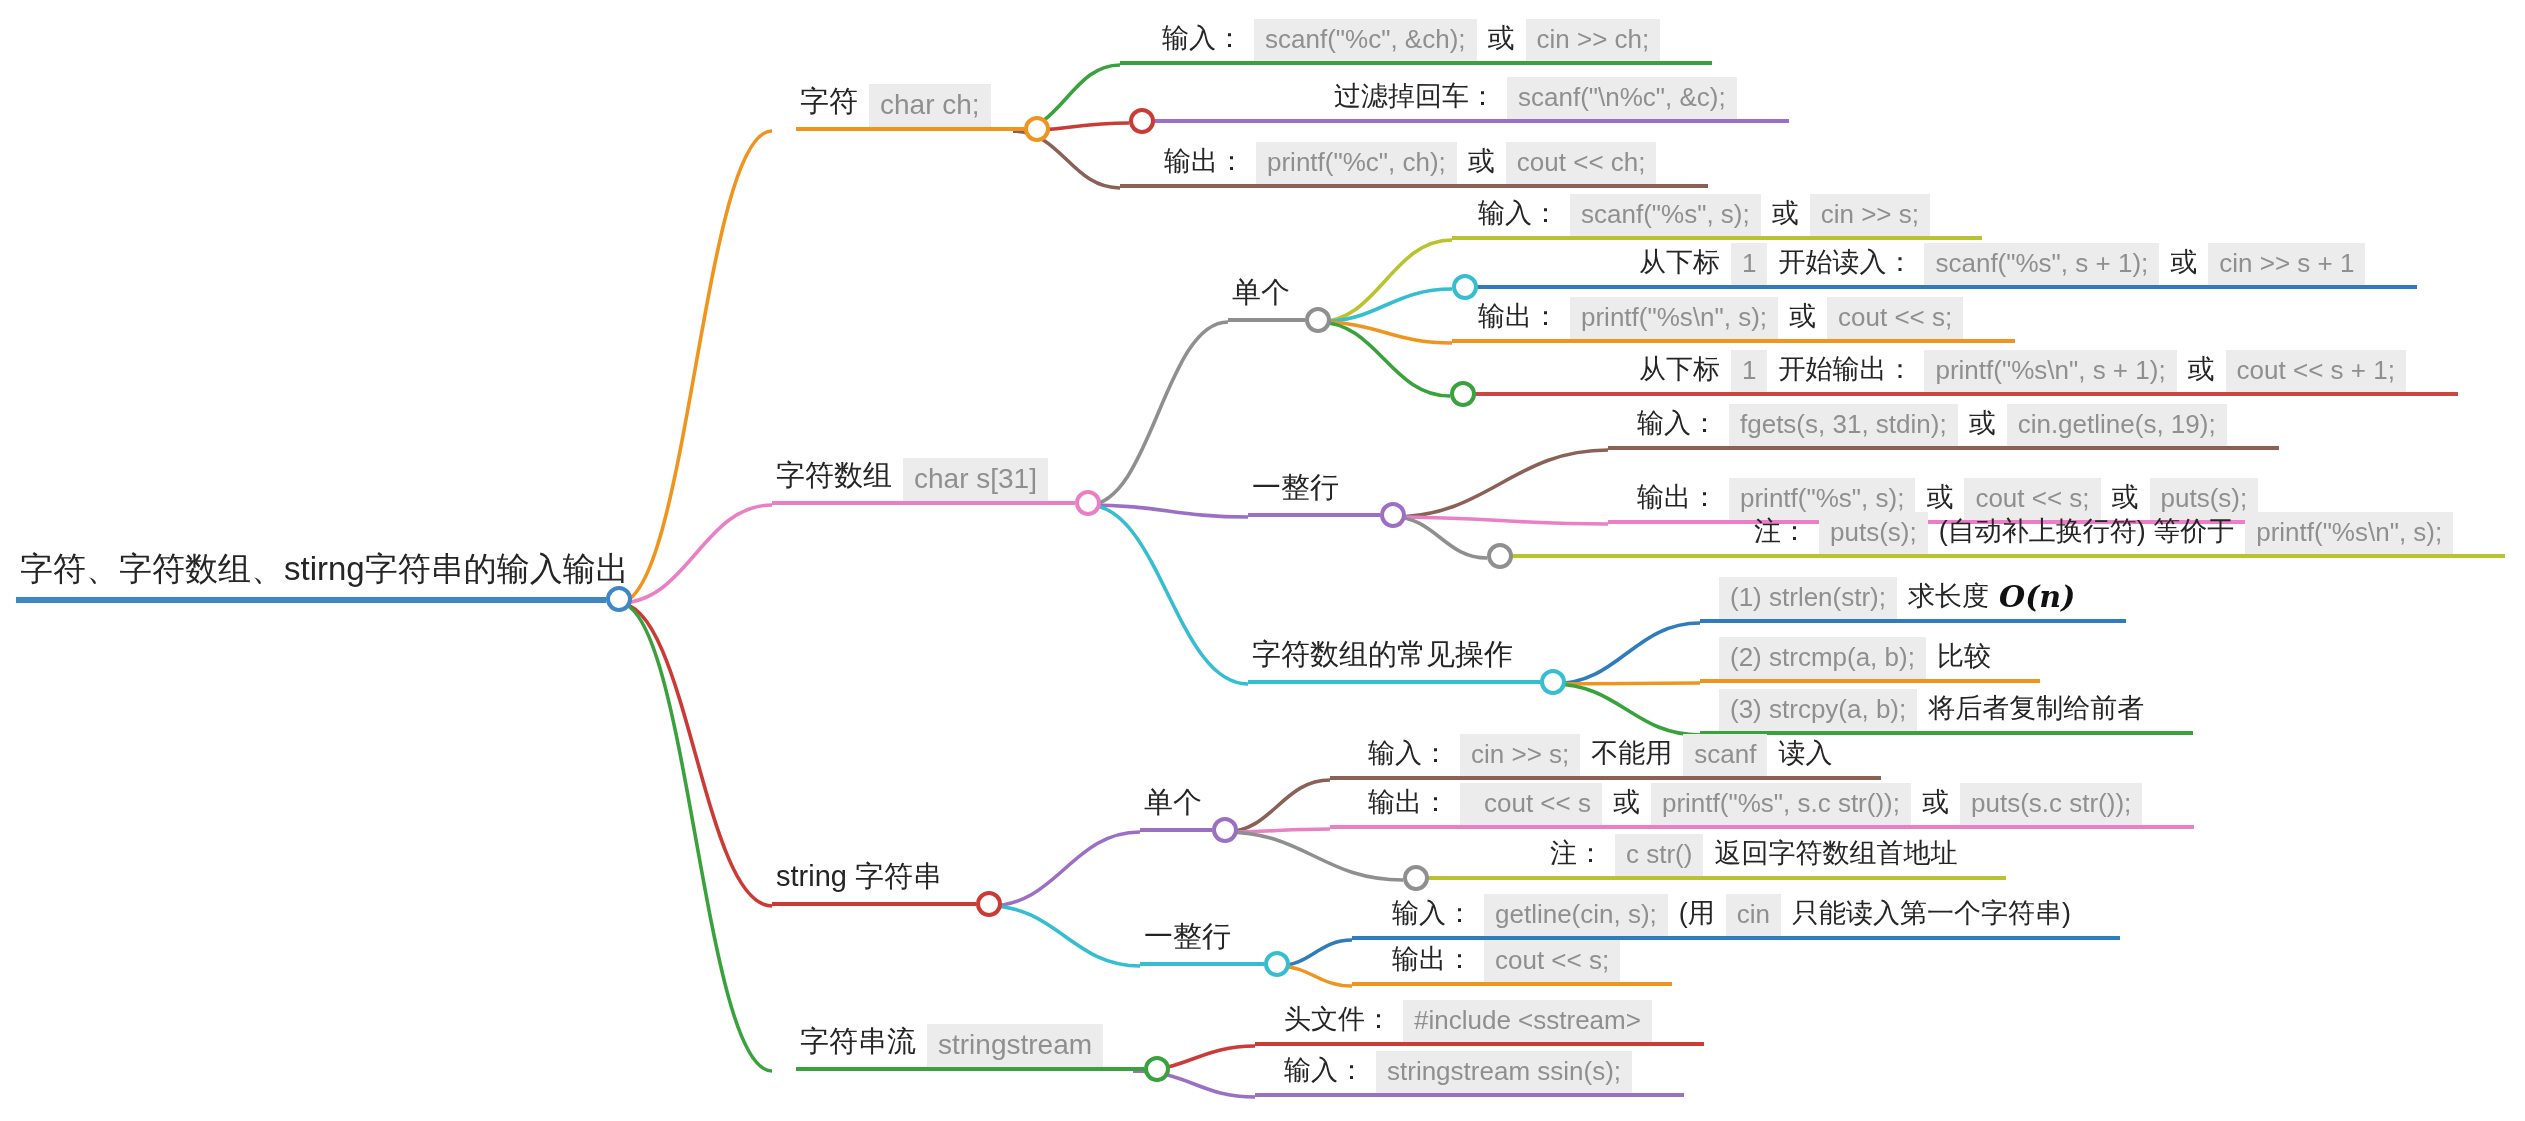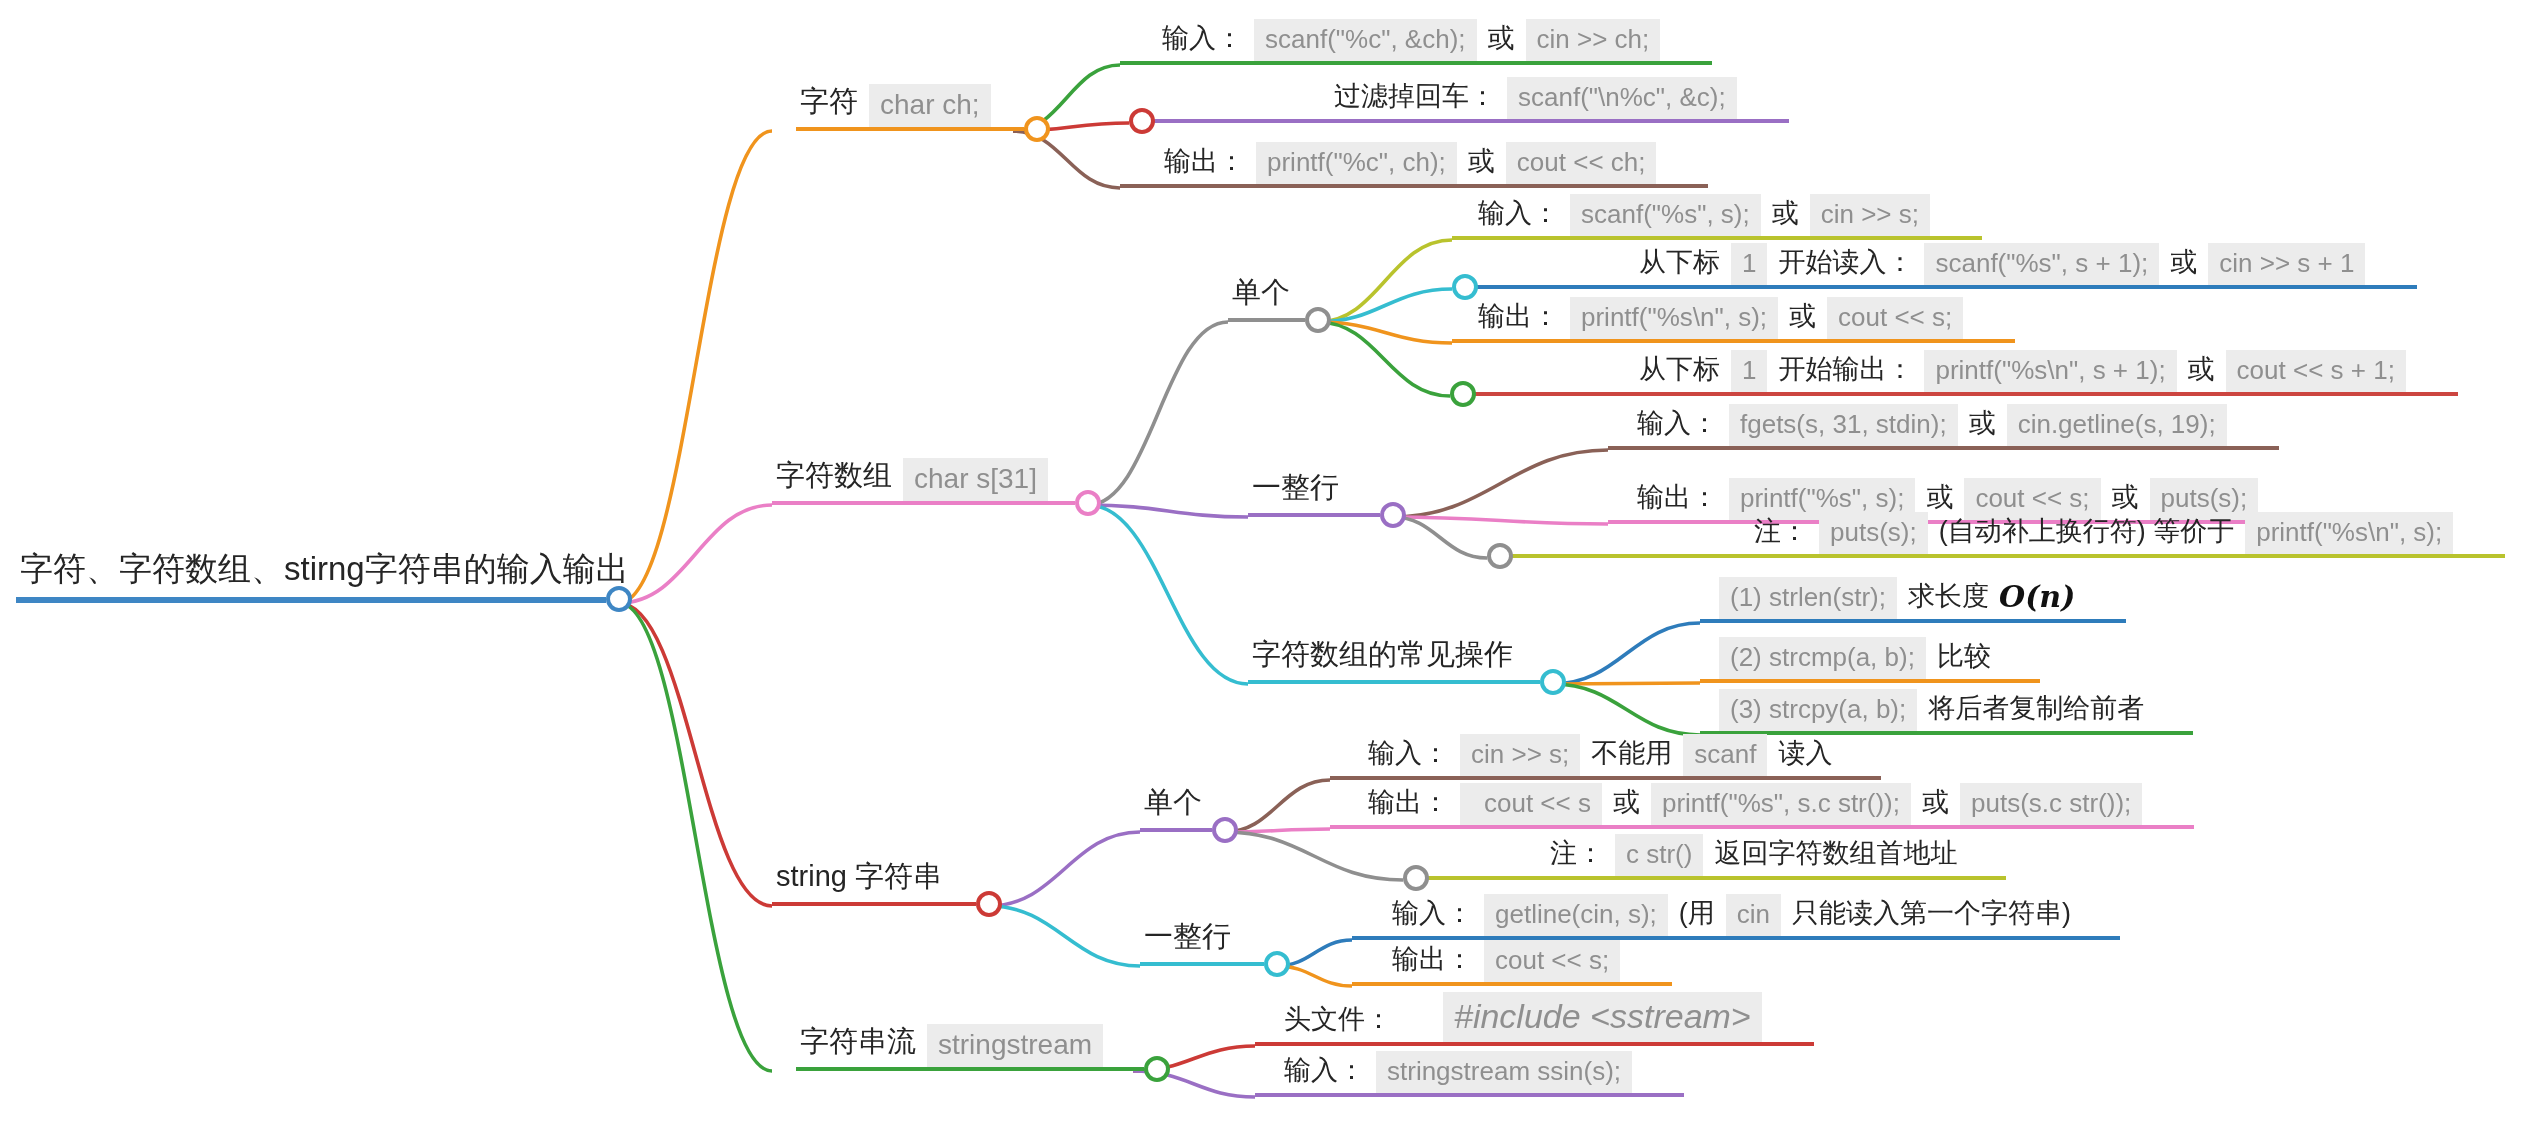--- a/index.html
+++ b/index.html
@@ -232,21 +232,21 @@
     </div>
     <div class="node" style="left: 1352px; top: 940px; border-bottom: 4px solid rgb(240, 148, 29); font-size: 27px; padding-left: 36px; padding-right: 45px;">
       <span class="seg plain">输出：</span>
       <span class="seg code" style="font-size: 26px;">cout &lt;&lt; s;</span>
     </div>
     <div class="node" style="left: 796px; top: 1025px; border-bottom: 4px solid rgb(58, 162, 60); font-size: 29px; width: 348px; padding-right: 0px;">
       <span class="seg plain">字符串流</span>
       <span class="seg code" style="font-size: 28px;">stringstream</span>
       <span class="dot right" style="border-color: rgb(58, 162, 60);"></span>
     </div>
-    <div class="node" style="left: 1255px; top: 1000px; border-bottom: 4px solid rgb(204, 58, 54); font-size: 27px; padding-left: 25px; padding-right: 45px; gap: 40px;">
+    <div class="node" style="left: 1255px; top: 1000px; border-bottom: 4px solid rgb(204, 58, 54); font-size: 27px; padding-left: 25px; padding-right: 45px;">
       <span class="seg plain">头文件：</span>
-      <span class="seg code" style="font-size: 34px; font-style: italic;">#include &lt;sstream&gt;</span>
+      <span class="seg code" style="font-size: 26px;">#include &lt;sstream&gt;</span>
     </div>
     <div class="node" style="left: 1255px; top: 1051px; border-bottom: 4px solid rgb(154, 111, 196); font-size: 27px; padding-left: 25px; padding-right: 45px;">
       <span class="seg plain">输入：</span>
       <span class="seg code" style="font-size: 26px;">stringstream ssin(s);</span>
     </div>
   </div>
 
 </body></html>

